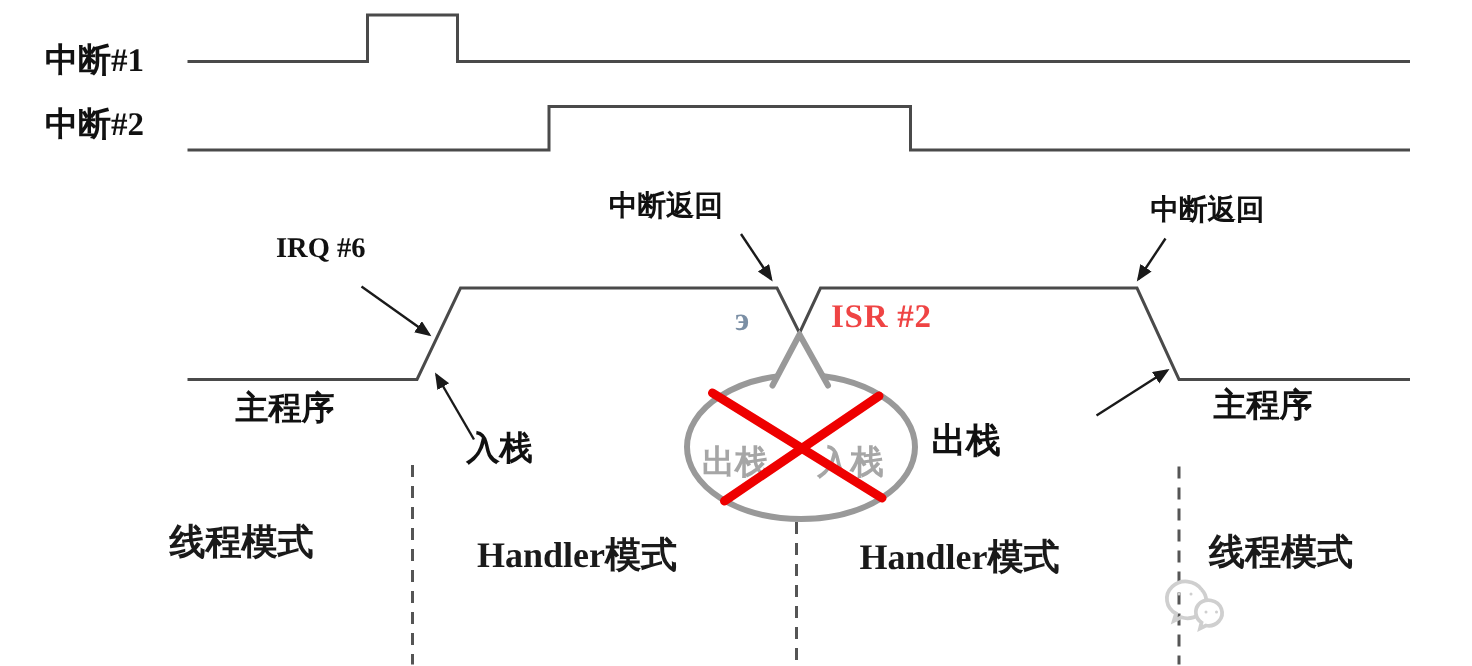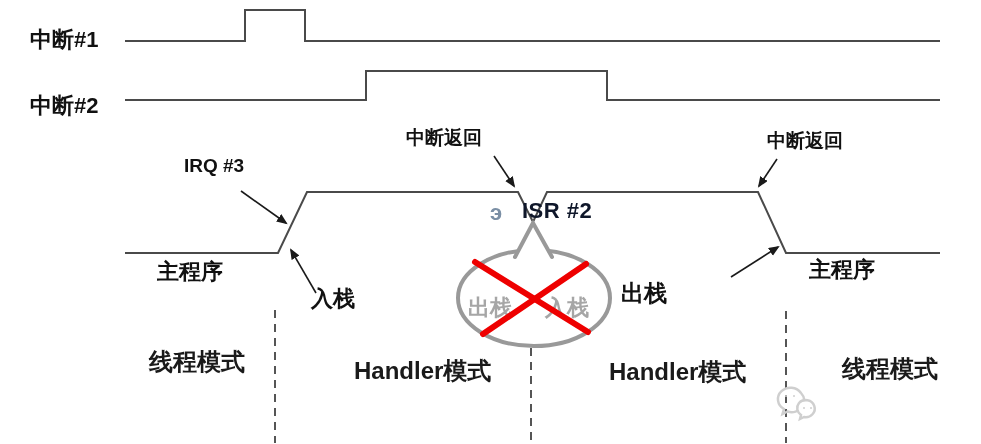--- a/index.html
+++ b/index.html
@@ -1,27 +1,27 @@
 <!DOCTYPE html>
 <html><head>
 <meta charset="utf-8">
 <style>
   html,body{margin:0;padding:0;background:#fff;}
   #stage{
     position:relative;width:981px;height:444px;background:#fff;overflow:hidden;
-    font-family:Liberation Sans, sans-serif;
+    font-family:Liberation Serif, serif;
   }
   #stage svg{position:absolute;left:0;top:0;pointer-events:none;}
   #lines-layer{z-index:0;}
   #cross-layer{z-index:3;}
   .lbl{position:absolute;z-index:2;white-space:nowrap;font-weight:bold;color:#111;line-height:1.1;}
   .sig-label{font-size:22px;left:30px;}
   .ann{font-size:19px;}
   .isr{font-size:22px;letter-spacing:0.5px;}
-  .mode{font-size:24px;color:#1a1a1a;margin-left:36px;}
+  .mode{font-size:24px;color:#1a1a1a;}
   .bubble-txt{font-size:22px;color:#a6a6a6;z-index:1;}
   .artifact{font-size:22px;font-weight:bold;color:#7b8fa5;z-index:1;}
   .watermark{font-size:23px;font-weight:normal;color:#cfcfcf;letter-spacing:2px;z-index:1;}
 </style>
 </head>
 <body>
 
 <div id="stage">
 
   <svg id="lines-layer" width="981" height="444" viewBox="0 0 981 444">
@@ -61,27 +61,27 @@
       <path d="M801,393 a12.5,11.5 0 1 0 -17,16 l-1.5,5 5,-2.5 a12.5,11.5 0 0 0 13.5,-18.5"></path>
       <circle cx="786" cy="396" r="1" fill="#cfcfcf" stroke="none"></circle>
       <circle cx="794" cy="396" r="1" fill="#cfcfcf" stroke="none"></circle>
       <path d="M799,403 a9,8.5 0 1 1 5,14 l-4,2 1,-4 a9,8.5 0 0 1 -2,-12" fill="#ffffff"></path>
       <circle cx="804" cy="408" r="1" fill="#cfcfcf" stroke="none"></circle>
       <circle cx="811" cy="408" r="1" fill="#cfcfcf" stroke="none"></circle>
     </g>
   </svg>
 
   <span class="lbl sig-label" style="top:28px;">中断#1</span>
-  <span class="lbl sig-label" style="top:94px;">中断#2</span>
+  <span class="lbl sig-label" style="top:71px;">中断#2</span>
 
-  <span class="lbl ann" style="left:184px;top:156px;">IRQ #3</span>
+  <span class="lbl ann" style="left:184px;top:156px;">IRQ #6</span>
   <span class="lbl ann" style="left:406px;top:128px;">中断返回</span>
   <span class="lbl ann" style="left:767px;top:131px;">中断返回</span>
 
-  <span class="lbl isr" style="left:522px;top:199px;color:#0f172a;">ISR #2</span>
+  <span class="lbl isr" style="left:554px;top:199px;color:#ef4444;">ISR #2</span>
   <span class="lbl artifact" style="left:490px;top:201px;">э</span>
 
   <span class="lbl ann" style="left:157px;top:260px;font-size:22px;">主程序</span>
   <span class="lbl ann" style="left:809px;top:258px;font-size:22px;">主程序</span>
 
   <span class="lbl ann" style="left:311px;top:287px;font-size:22px;">入栈</span>
   <span class="lbl ann" style="left:621px;top:281px;font-size:23px;">出栈</span>
 
   <span class="lbl bubble-txt" style="left:468px;top:296px;">出栈</span>
   <span class="lbl bubble-txt" style="left:545px;top:296px;">入栈</span>

